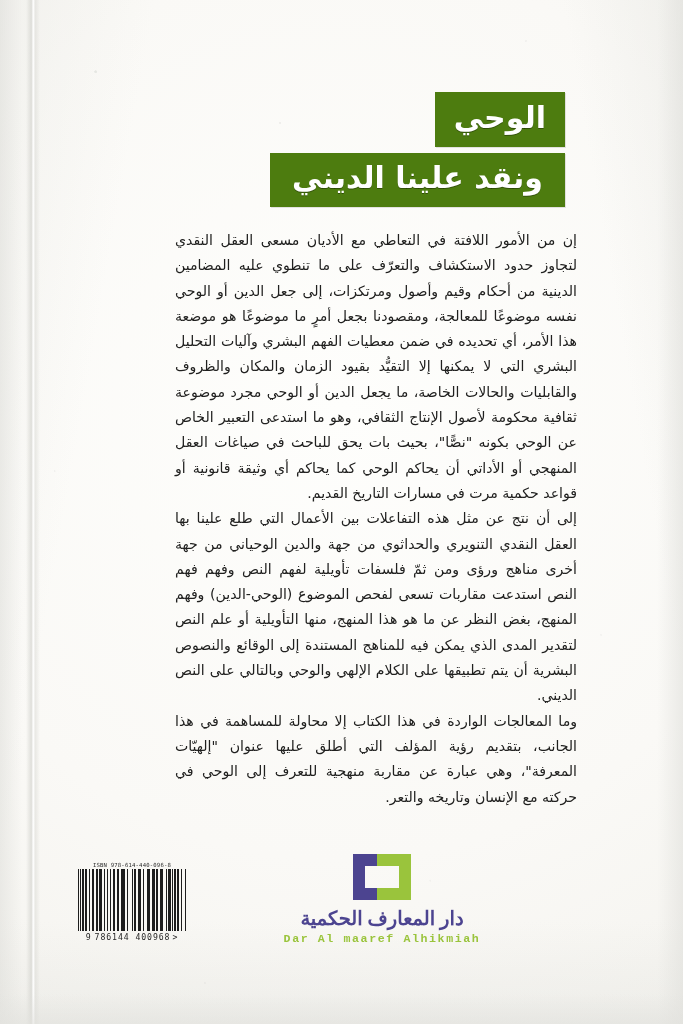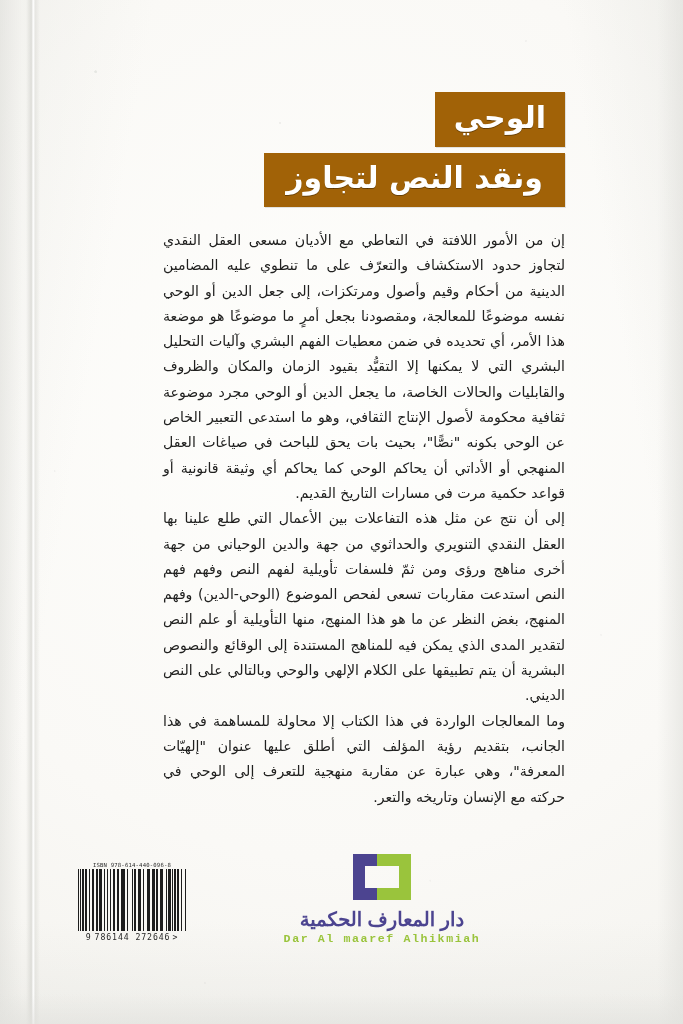--- a/index.html
+++ b/index.html
@@ -99,21 +99,21 @@
     display: flex;
     justify-content: flex-start;
     padding-left: 0;
     padding-right: 118px;
   }
   .title-row.row-2 {
     padding-right: 118px;
     margin-top: 6px;
   }
   .title-box {
-    background: #a16207;
+    background: #4d7c0f;
     color: #ffffff;
     font-family: "DejaVu Sans", sans-serif;
     font-weight: bold;
     letter-spacing: 0px;
     text-align: left;
     box-shadow: 1px 1px 0 rgba(0,0,0,0.10);
   }
   .title-box-1 {
     font-size: 30px;
     line-height: 1.0;
@@ -125,21 +125,21 @@
     padding: 10px 22px 14px 22px;
   }
   .title-text {
     display: block;
     text-shadow: 0 1px 0 rgba(0,0,0,0.35);
   }
 
   
   .body-copy {
     position: absolute;
-    right: 118px;
+    right: 106px;
     top: 228px;
     width: 402px;
     text-align: justify;
     text-align-last: auto;
     color: #20201f;
     font-family: "DejaVu Sans", sans-serif;
     font-size: 14.1px;
     line-height: 25.3px;
     direction: rtl;
   }
@@ -159,21 +159,21 @@
     width: 228px;
     text-align: center;
   }
   .logo-mark {
     width: 72px;
     height: 52px;
     margin: 0 auto 4px auto;
     display: block;
   }
   .publisher-ar {
-    font-family: Liberation Sans, sans-serif;
+    font-family: Liberation Serif, serif;
     font-size: 19.5px;
     font-weight: bold;
     color: #4c4490;
     letter-spacing: 0.5px;
     direction: rtl;
     line-height: 1.15;
   }
   .publisher-en {
     font-family: Liberation Mono, monospace;
     font-size: 11.6px;
@@ -234,21 +234,21 @@
   <div class="edge-bottom"></div>
 
   <div class="title-block">
     <div class="title-row row-1">
       <div class="title-box title-box-1">
         <span class="title-text">الوحي</span>
       </div>
     </div>
     <div class="title-row row-2">
       <div class="title-box title-box-2">
-        <span class="title-text">ونقد النص لتجاوز</span>
+        <span class="title-text">ونقد علينا الديني</span>
       </div>
     </div>
   </div>
 
   <div class="body-copy">
     <p>إن من الأمور اللافتة في التعاطي مع الأديان مسعى العقل النقدي لتجاوز حدود الاستكشاف والتعرّف على ما تنطوي عليه المضامين الدينية من أحكام وقيم وأصول ومرتكزات، إلى جعل الدين أو الوحي نفسه موضوعًا للمعالجة، ومقصودنا بجعل أمرٍ ما موضوعًا هو موضعة هذا الأمر، أي تحديده في ضمن معطيات الفهم البشري وآليات التحليل البشري التي لا يمكنها إلا التقيُّد بقيود الزمان والمكان والظروف والقابليات والحالات الخاصة، ما يجعل الدين أو الوحي مجرد موضوعة ثقافية محكومة لأصول الإنتاج الثقافي، وهو ما استدعى التعبير الخاص عن الوحي بكونه "نصًّا"، بحيث بات يحق للباحث في صياغات العقل المنهجي أو الأداتي أن يحاكم الوحي كما يحاكم أي وثيقة قانونية أو قواعد حكمية مرت في مسارات التاريخ القديم.</p>
     <p>إلى أن نتج عن مثل هذه التفاعلات بين الأعمال التي طلع علينا بها العقل النقدي التنويري والحداثوي من جهة والدين الوحياني من جهة أخرى مناهج ورؤى ومن ثمّ فلسفات تأويلية لفهم النص وفهم فهم النص استدعت مقاربات تسعى لفحص الموضوع (الوحي-الدين) وفهم المنهج، بغض النظر عن ما هو هذا المنهج، منها التأويلية أو علم النص لتقدير المدى الذي يمكن فيه للمناهج المستندة إلى الوقائع والنصوص البشرية أن يتم تطبيقها على الكلام الإلهي والوحي وبالتالي على النص الديني.</p>
     <p class="last-centered">وما المعالجات الواردة في هذا الكتاب إلا محاولة للمساهمة في هذا الجانب، بتقديم رؤية المؤلف التي أطلق عليها عنوان "إلهيّات المعرفة"، وهي عبارة عن مقاربة منهجية للتعرف إلى الوحي في حركته مع الإنسان وتاريخه والتعر.</p>
   </div>
 
@@ -264,17 +264,17 @@
       <path d="M31 14 H41 V36 H31 Z" fill="#4c4490" opacity="0.0"></path>
     </svg>
     <div class="publisher-ar">دار المعارف الحكمية</div>
     <div class="publisher-en">Dar Al maaref Alhikmiah</div>
   </div>
 
   <div class="barcode-block">
     <div class="isbn-line">ISBN 978-614-440-096-8</div>
     <div class="barcode-bars" id="barcode-bars" style="background-image: linear-gradient(90deg, rgb(29, 29, 29) 0%, rgb(29, 29, 29) 0.9%, rgba(0, 0, 0, 0) 0.9%, rgba(0, 0, 0, 0) 1.8%, rgb(29, 29, 29) 1.8%, rgb(29, 29, 29) 2.7%, rgba(0, 0, 0, 0) 2.7%, rgba(0, 0, 0, 0) 3.9%, rgb(29, 29, 29) 3.9%, rgb(29, 29, 29) 5.33247%, rgba(0, 0, 0, 0) 5.33247%, rgba(0, 0, 0, 0) 6.3113%, rgb(29, 29, 29) 6.3113%, rgb(29, 29, 29) 8.76225%, rgba(0, 0, 0, 0) 8.76225%, rgba(0, 0, 0, 0) 9.77467%, rgb(29, 29, 29) 9.77467%, rgb(29, 29, 29) 11.3965%, rgba(0, 0, 0, 0) 11.3965%, rgba(0, 0, 0, 0) 12.9336%, rgb(29, 29, 29) 12.9336%, rgb(29, 29, 29) 14.6741%, rgba(0, 0, 0, 0) 14.6741%, rgba(0, 0, 0, 0) 16.2271%, rgb(29, 29, 29) 16.2271%, rgb(29, 29, 29) 18.1151%, rgba(0, 0, 0, 0) 18.1151%, rgba(0, 0, 0, 0) 19.507%, rgb(29, 29, 29) 19.507%, rgb(29, 29, 29) 22.1821%, rgba(0, 0, 0, 0) 22.1821%, rgba(0, 0, 0, 0) 23.9065%, rgb(29, 29, 29) 23.9065%, rgb(29, 29, 29) 24.7811%, rgba(0, 0, 0, 0) 24.7811%, rgba(0, 0, 0, 0) 26.6176%, rgb(29, 29, 29) 26.6176%, rgb(29, 29, 29) 28.1821%, rgba(0, 0, 0, 0) 28.1821%, rgba(0, 0, 0, 0) 29.8747%, rgb(29, 29, 29) 29.8747%, rgb(29, 29, 29) 30.7403%, rgba(0, 0, 0, 0) 30.7403%, rgba(0, 0, 0, 0) 32.3815%, rgb(29, 29, 29) 32.3815%, rgb(29, 29, 29) 34.0834%, rgba(0, 0, 0, 0) 34.0834%, rgba(0, 0, 0, 0) 36.2881%, rgb(29, 29, 29) 36.2881%, rgb(29, 29, 29) 37.7108%, rgba(0, 0, 0, 0) 37.7108%, rgba(0, 0, 0, 0) 40.2466%, rgb(29, 29, 29) 40.2466%, rgb(29, 29, 29) 43.2024%, rgba(0, 0, 0, 0) 43.2024%, rgba(0, 0, 0, 0) 45.4434%, rgb(29, 29, 29) 45.4434%, rgb(29, 29, 29) 46.3394%, rgba(0, 0, 0, 0) 46.3394%, rgba(0, 0, 0, 0) 47.725%, rgba(0, 0, 0, 0) 47.725%, rgba(0, 0, 0, 0) 48.625%, rgb(29, 29, 29) 48.625%, rgb(29, 29, 29) 49.525%, rgba(0, 0, 0, 0) 49.525%, rgba(0, 0, 0, 0) 50.425%, rgb(29, 29, 29) 50.425%, rgb(29, 29, 29) 51.325%, rgba(0, 0, 0, 0) 51.325%, rgba(0, 0, 0, 0) 52.225%, rgb(29, 29, 29) 52.225%, rgb(29, 29, 29) 53.8486%, rgba(0, 0, 0, 0) 53.8486%, rgba(0, 0, 0, 0) 55.2759%, rgb(29, 29, 29) 55.2759%, rgb(29, 29, 29) 57.9567%, rgba(0, 0, 0, 0) 57.9567%, rgba(0, 0, 0, 0) 59.9414%, rgb(29, 29, 29) 59.9414%, rgb(29, 29, 29) 61.1015%, rgba(0, 0, 0, 0) 61.1015%, rgba(0, 0, 0, 0) 63.4677%, rgb(29, 29, 29) 63.4677%, rgb(29, 29, 29) 66.4363%, rgba(0, 0, 0, 0) 66.4363%, rgba(0, 0, 0, 0) 68.4034%, rgb(29, 29, 29) 68.4034%, rgb(29, 29, 29) 71.1668%, rgba(0, 0, 0, 0) 71.1668%, rgba(0, 0, 0, 0) 72.0925%, rgb(29, 29, 29) 72.0925%, rgb(29, 29, 29) 73.8088%, rgba(0, 0, 0, 0) 73.8088%, rgba(0, 0, 0, 0) 75.8146%, rgb(29, 29, 29) 75.8146%, rgb(29, 29, 29) 78.6968%, rgba(0, 0, 0, 0) 78.6968%, rgba(0, 0, 0, 0) 81.0911%, rgb(29, 29, 29) 81.0911%, rgb(29, 29, 29) 82.0219%, rgba(0, 0, 0, 0) 82.0219%, rgba(0, 0, 0, 0) 83.3738%, rgb(29, 29, 29) 83.3738%, rgb(29, 29, 29) 85.6528%, rgba(0, 0, 0, 0) 85.6528%, rgba(0, 0, 0, 0) 86.8419%, rgb(29, 29, 29) 86.8419%, rgb(29, 29, 29) 87.7867%, rgba(0, 0, 0, 0) 87.7867%, rgba(0, 0, 0, 0) 89.0205%, rgb(29, 29, 29) 89.0205%, rgb(29, 29, 29) 90.9804%, rgba(0, 0, 0, 0) 90.9804%, rgba(0, 0, 0, 0) 91.9589%, rgb(29, 29, 29) 91.9589%, rgb(29, 29, 29) 93.2883%, rgba(0, 0, 0, 0) 93.2883%, rgba(0, 0, 0, 0) 95.3051%, rgb(29, 29, 29) 95.3051%, rgb(29, 29, 29) 96.2639%, rgba(0, 0, 0, 0) 96.2639%, rgba(0, 0, 0, 0) 98.7173%, rgb(29, 29, 29) 98.7173%, rgb(29, 29, 29) 99.6173%, rgba(0, 0, 0, 0) 99.6173%, rgba(0, 0, 0, 0) 100%, rgb(29, 29, 29) 100%, rgb(29, 29, 29) 100%);"></div>
     <div class="barcode-digits">
-      <span class="lead">9</span><span>786144 272646</span><span class="tail">&gt;</span>
+      <span class="lead">9</span><span>786144 400968</span><span class="tail">&gt;</span>
     </div>
   </div>
 
 </div>
 
 </body></html>

